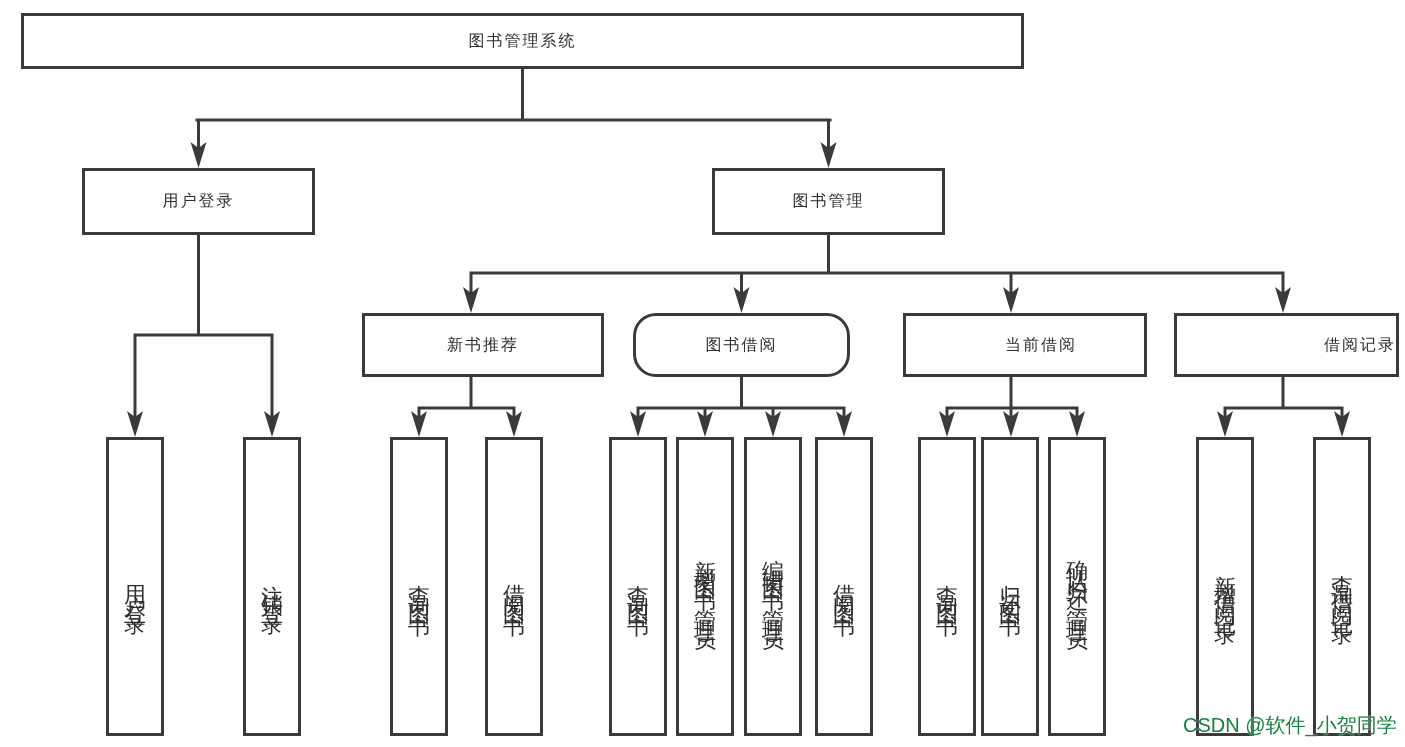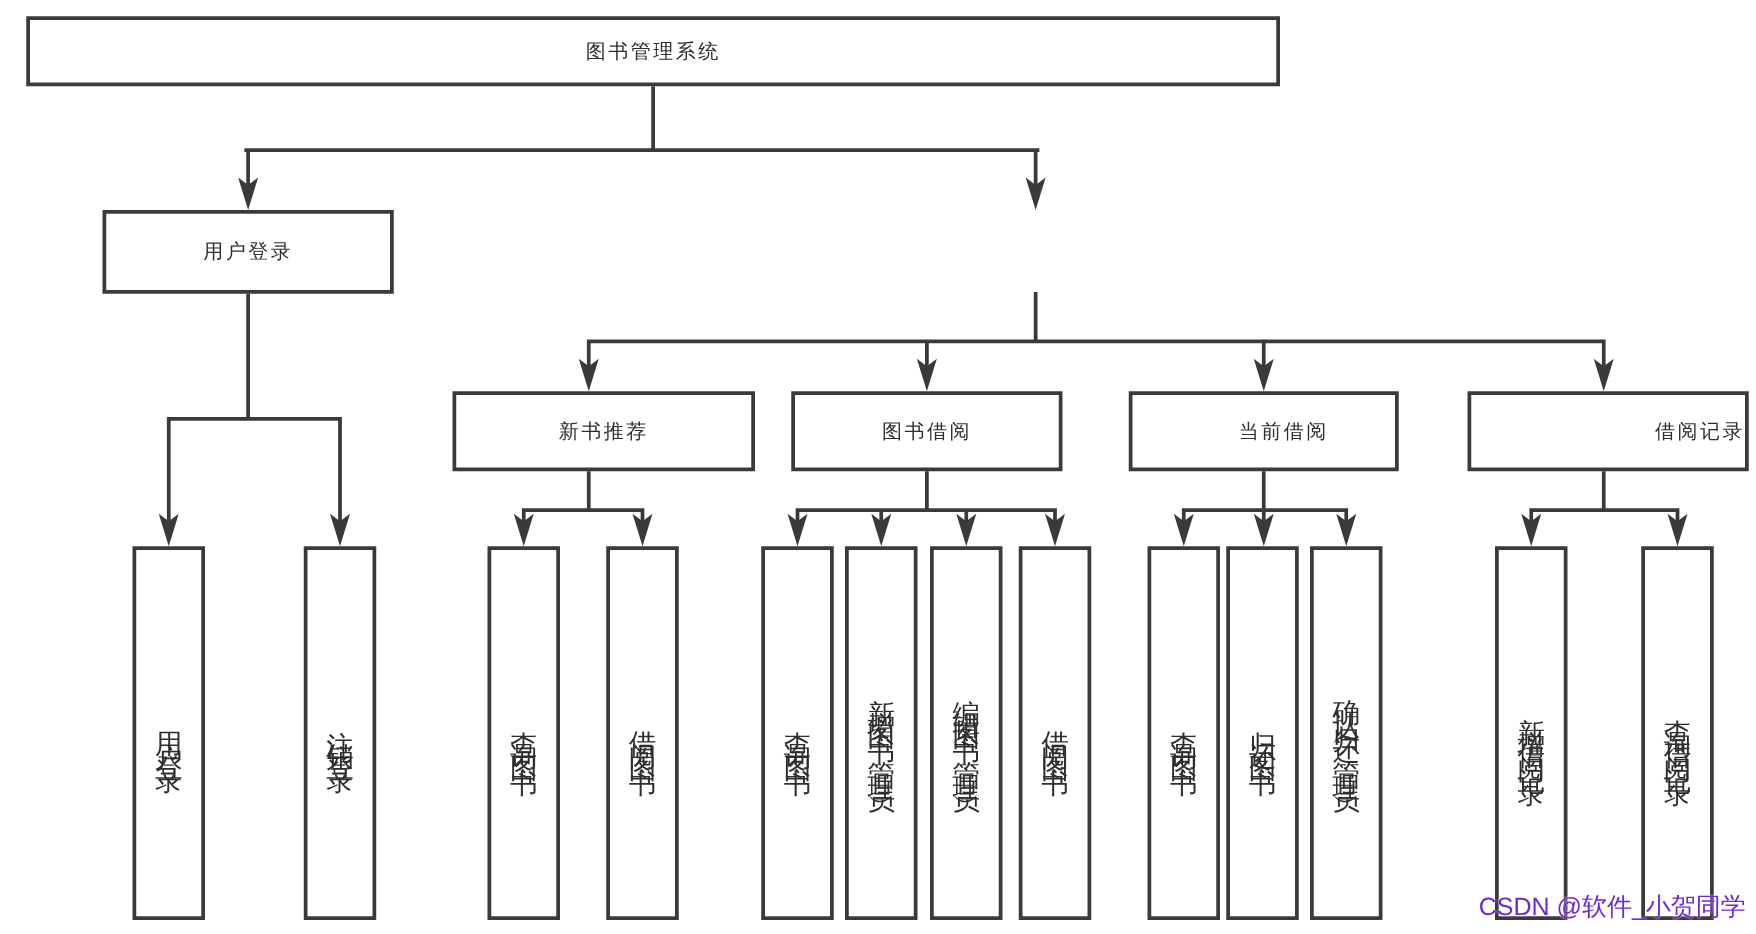--- a/index.html
+++ b/index.html
@@ -40,21 +40,21 @@
     letter-spacing: 10px;
     line-height: 1;
     color: #2e2e2e;
   }
   .watermark {
     position: absolute;
     left: 1183px;
     top: 712px;
     width: 215px;
     font-size: 20px;
-    color: #6d28d9;
+    color: #15803d;
     text-shadow: 0 0 2px #ffffff;
     white-space: nowrap;
     z-index: 5;
   }
 </style>
 </head>
 <body>
 
 <div class="canvas">
 
@@ -108,28 +108,31 @@
     </g>
   </svg>
 
   <div class="node h-node" style="left:21px; top:13px; width:1003px; height:56px;">
     <span>图书管理系统</span>
   </div>
 
   <div class="node h-node" style="left:82px; top:168px; width:233px; height:67px;">
     <span>用户登录</span>
   </div>
+  <div class="node h-node" style="left:712px; top:168px; width:233px; height:67px;">
+    <span>图书管理</span>
+  </div>
 
   <div class="node h-node" style="left:362px; top:313px; width:242px; height:64px;">
     <span>新书推荐</span>
   </div>
-  <div class="node h-node" style="left:633px; top:313px; width:217px; height:64px;">
+  <div class="node h-node" style="left:633px; top:313px; width:217px; height:64px;border-radius:23px;">
     <span>图书借阅</span>
   </div>
-  <div class="node h-node" style="left:903px; top:313px; width:216px; height:64px;padding-left:32px;">
+  <div class="node h-node" style="left:903px; top:313px; width:244px; height:64px;padding-left:32px;">
     <span>当前借阅</span>
   </div>
   <div class="node h-node" style="left:1174px; top:313px; width:225px; height:64px;justify-content:flex-end;">
     <span>借阅记录</span>
   </div>
 
   <div class="node leaf" style="left:106px; top:437px; width:58px; height:299px;">
     <span>用户登录</span>
   </div>
   <div class="node leaf" style="left:243px; top:437px; width:58px; height:299px;">

